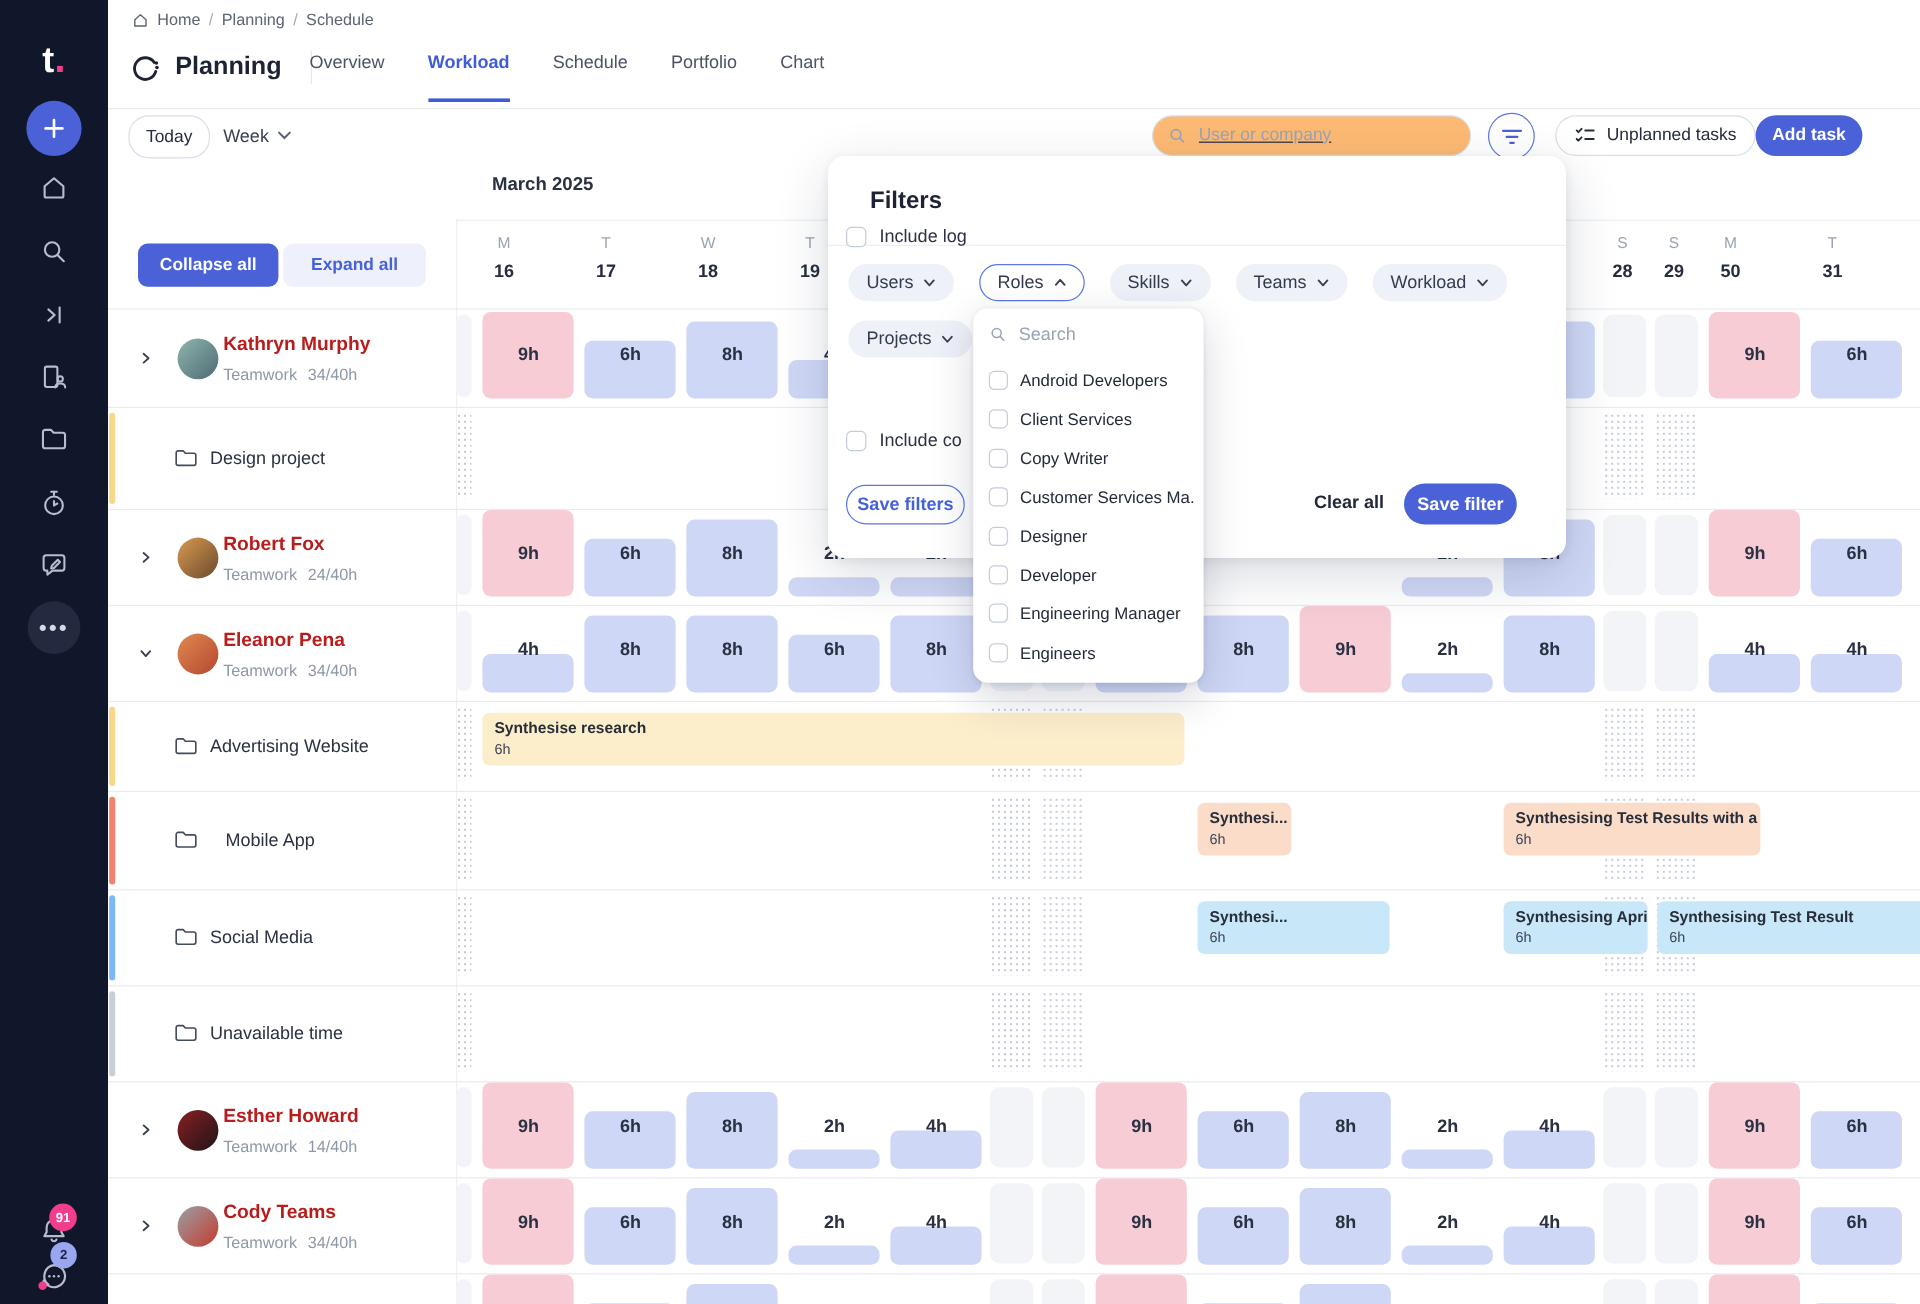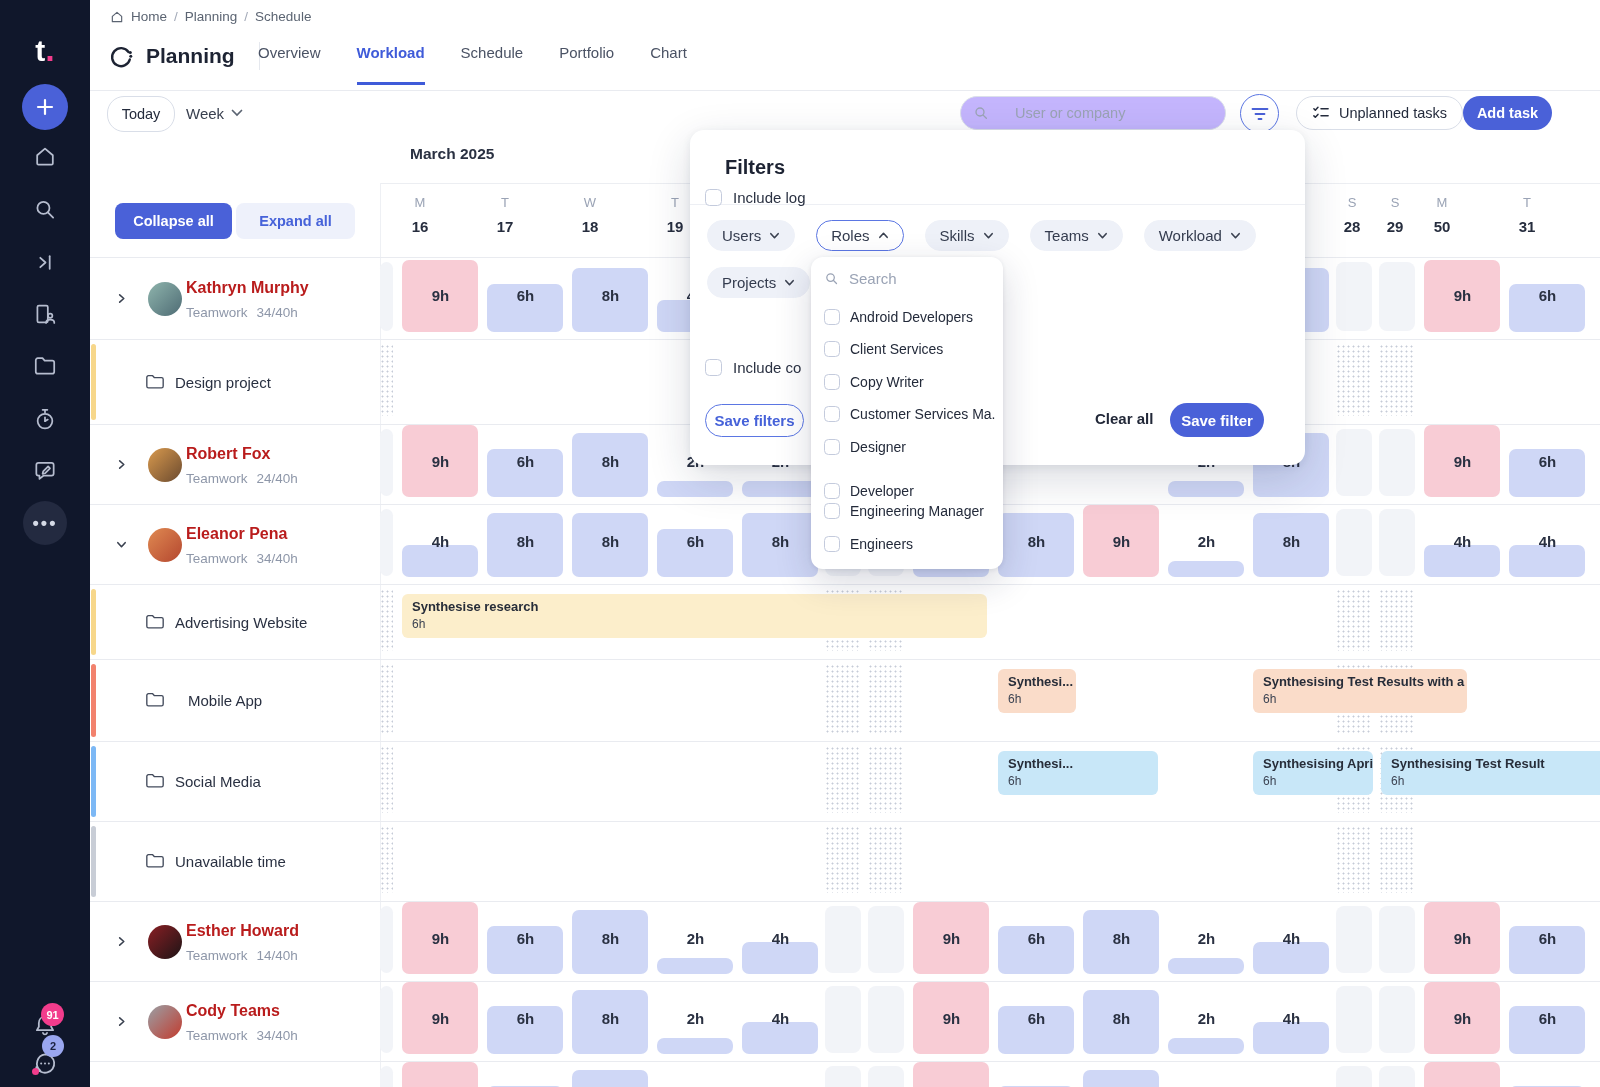--- a/index.html
+++ b/index.html
@@ -20,21 +20,21 @@
   #title-row{left:108px;top:42px;display:flex;align-items:center;}
   #page-title{font-size:21px;font-weight:700;color:#1d2333;margin-left:12px;}
   #title-div{width:1px;height:28px;background:#e5e8ee;margin-left:24px;}
   #tabs{position:absolute;left:258px;top:44px;display:flex;gap:36px;}
   .tab{font-size:15px;color:#4a5264;padding-bottom:21px;border-bottom:3px solid transparent;}
   .tab.active{color:#3f5bd9;font-weight:700;border-bottom-color:#3f5bd9;}
   #header-border{left:90px;top:90px;width:1510px;height:1px;background:#e9ebf0;}
   
   #today-btn{left:107px;top:96px;width:66px;height:34px;border:1px solid #d9dee8;border-radius:17px;display:flex;align-items:center;justify-content:center;font-size:14.5px;color:#242b3c;background:#fff;}
   #week-sel{left:186px;top:96px;height:34px;display:flex;align-items:center;gap:7px;font-size:15px;color:#39404f;}
-  #search-box{left:960px;top:96px;width:266px;height:34px;border:1.5px solid #dbe0ea;border-radius:18px;display:flex;align-items:center;padding:0 12px;gap:24px;background:#c4b5fd;box-sizing:border-box;}
+  #search-box{left:960px;top:96px;width:266px;height:34px;border:1.5px solid #dbe0ea;border-radius:18px;display:flex;align-items:center;padding:0 12px;gap:8px;background:#fdba74;box-sizing:border-box;text-decoration:underline;}
   #search-box input{border:0;outline:0;flex:1;font-size:14.5px;color:#39404f;font-family:"Liberation Sans",sans-serif;background:transparent;}
   #search-box input::placeholder{color:#9aa3b5;}
   #filter-btn{left:1240px;top:94px;width:39px;height:39px;border:1.5px solid #5b76e3;border-radius:50%;display:flex;align-items:center;justify-content:center;background:#fff;box-sizing:border-box;}
   #unplanned-btn{left:1296px;top:96px;height:34px;border:1px solid #d9dee8;border-radius:17px;display:flex;align-items:center;gap:9px;padding:0 15px;font-size:14.5px;color:#242b3c;background:#fff;box-sizing:border-box;}
   #addtask-btn{left:1463px;top:96px;width:89px;height:34px;border-radius:17px;background:#4a61d8;color:#fff;display:flex;align-items:center;justify-content:center;font-size:14.5px;font-weight:700;}
   
   #month-label{left:410px;top:145px;font-size:15.5px;font-weight:700;color:#2a3142;}
   #month-border{left:380px;top:183px;width:1220px;height:1px;background:#eceef2;}
   #grid-vline{left:380px;top:183px;width:1px;height:904px;background:#eef0f4;}
   #dayhdr-border{left:90px;top:257px;width:1510px;height:1px;background:#e9ebf0;}
@@ -706,21 +706,21 @@
           <div class="lbl">Copy Writer</div>
         </div>
         <div class="dd-item" style="top: 149.2px;">
           <div class="dd-cbox"></div>
           <div class="lbl">Customer Services Ma...</div>
         </div>
         <div class="dd-item" style="top: 181.6px;">
           <div class="dd-cbox"></div>
           <div class="lbl">Designer</div>
         </div>
-        <div class="dd-item" style="top: 214px; margin-top: 12px;">
+        <div class="dd-item" style="top: 214px;">
           <div class="dd-cbox"></div>
           <div class="lbl">Developer</div>
         </div>
         <div class="dd-item" style="top: 246.4px;">
           <div class="dd-cbox"></div>
           <div class="lbl">Engineering Manager</div>
         </div>
         <div class="dd-item" style="top: 278.8px;">
           <div class="dd-cbox"></div>
           <div class="lbl">Engineers</div>

